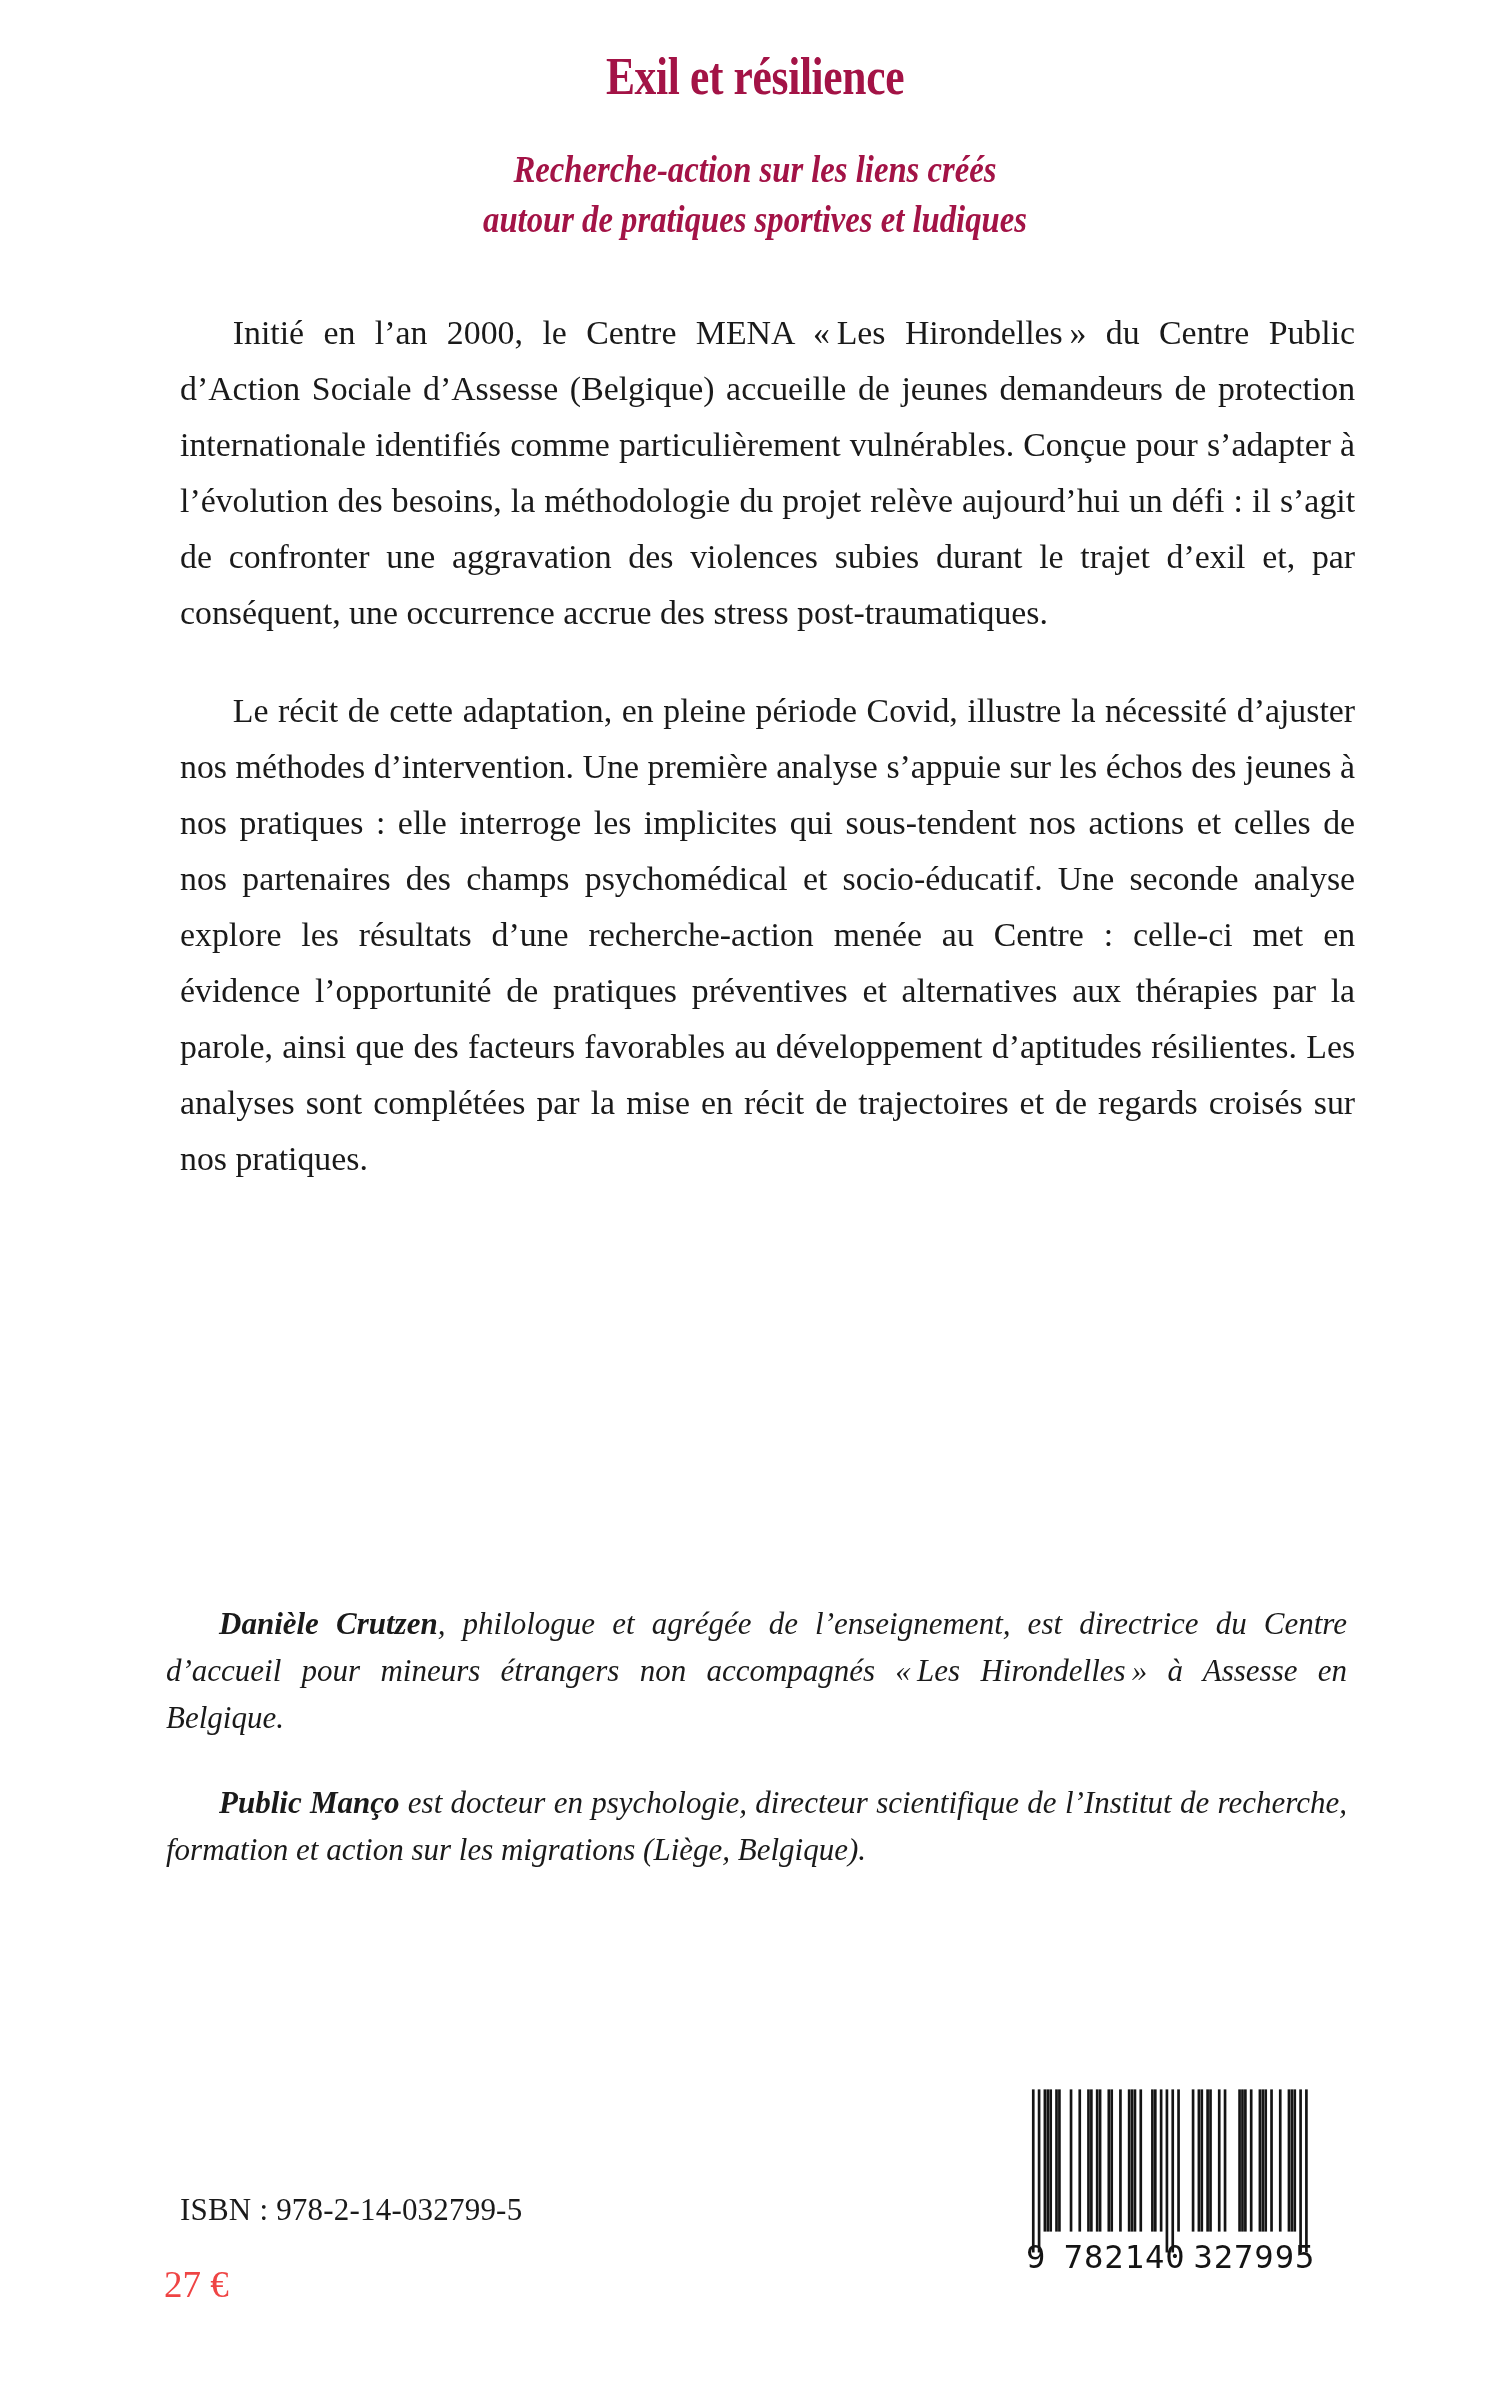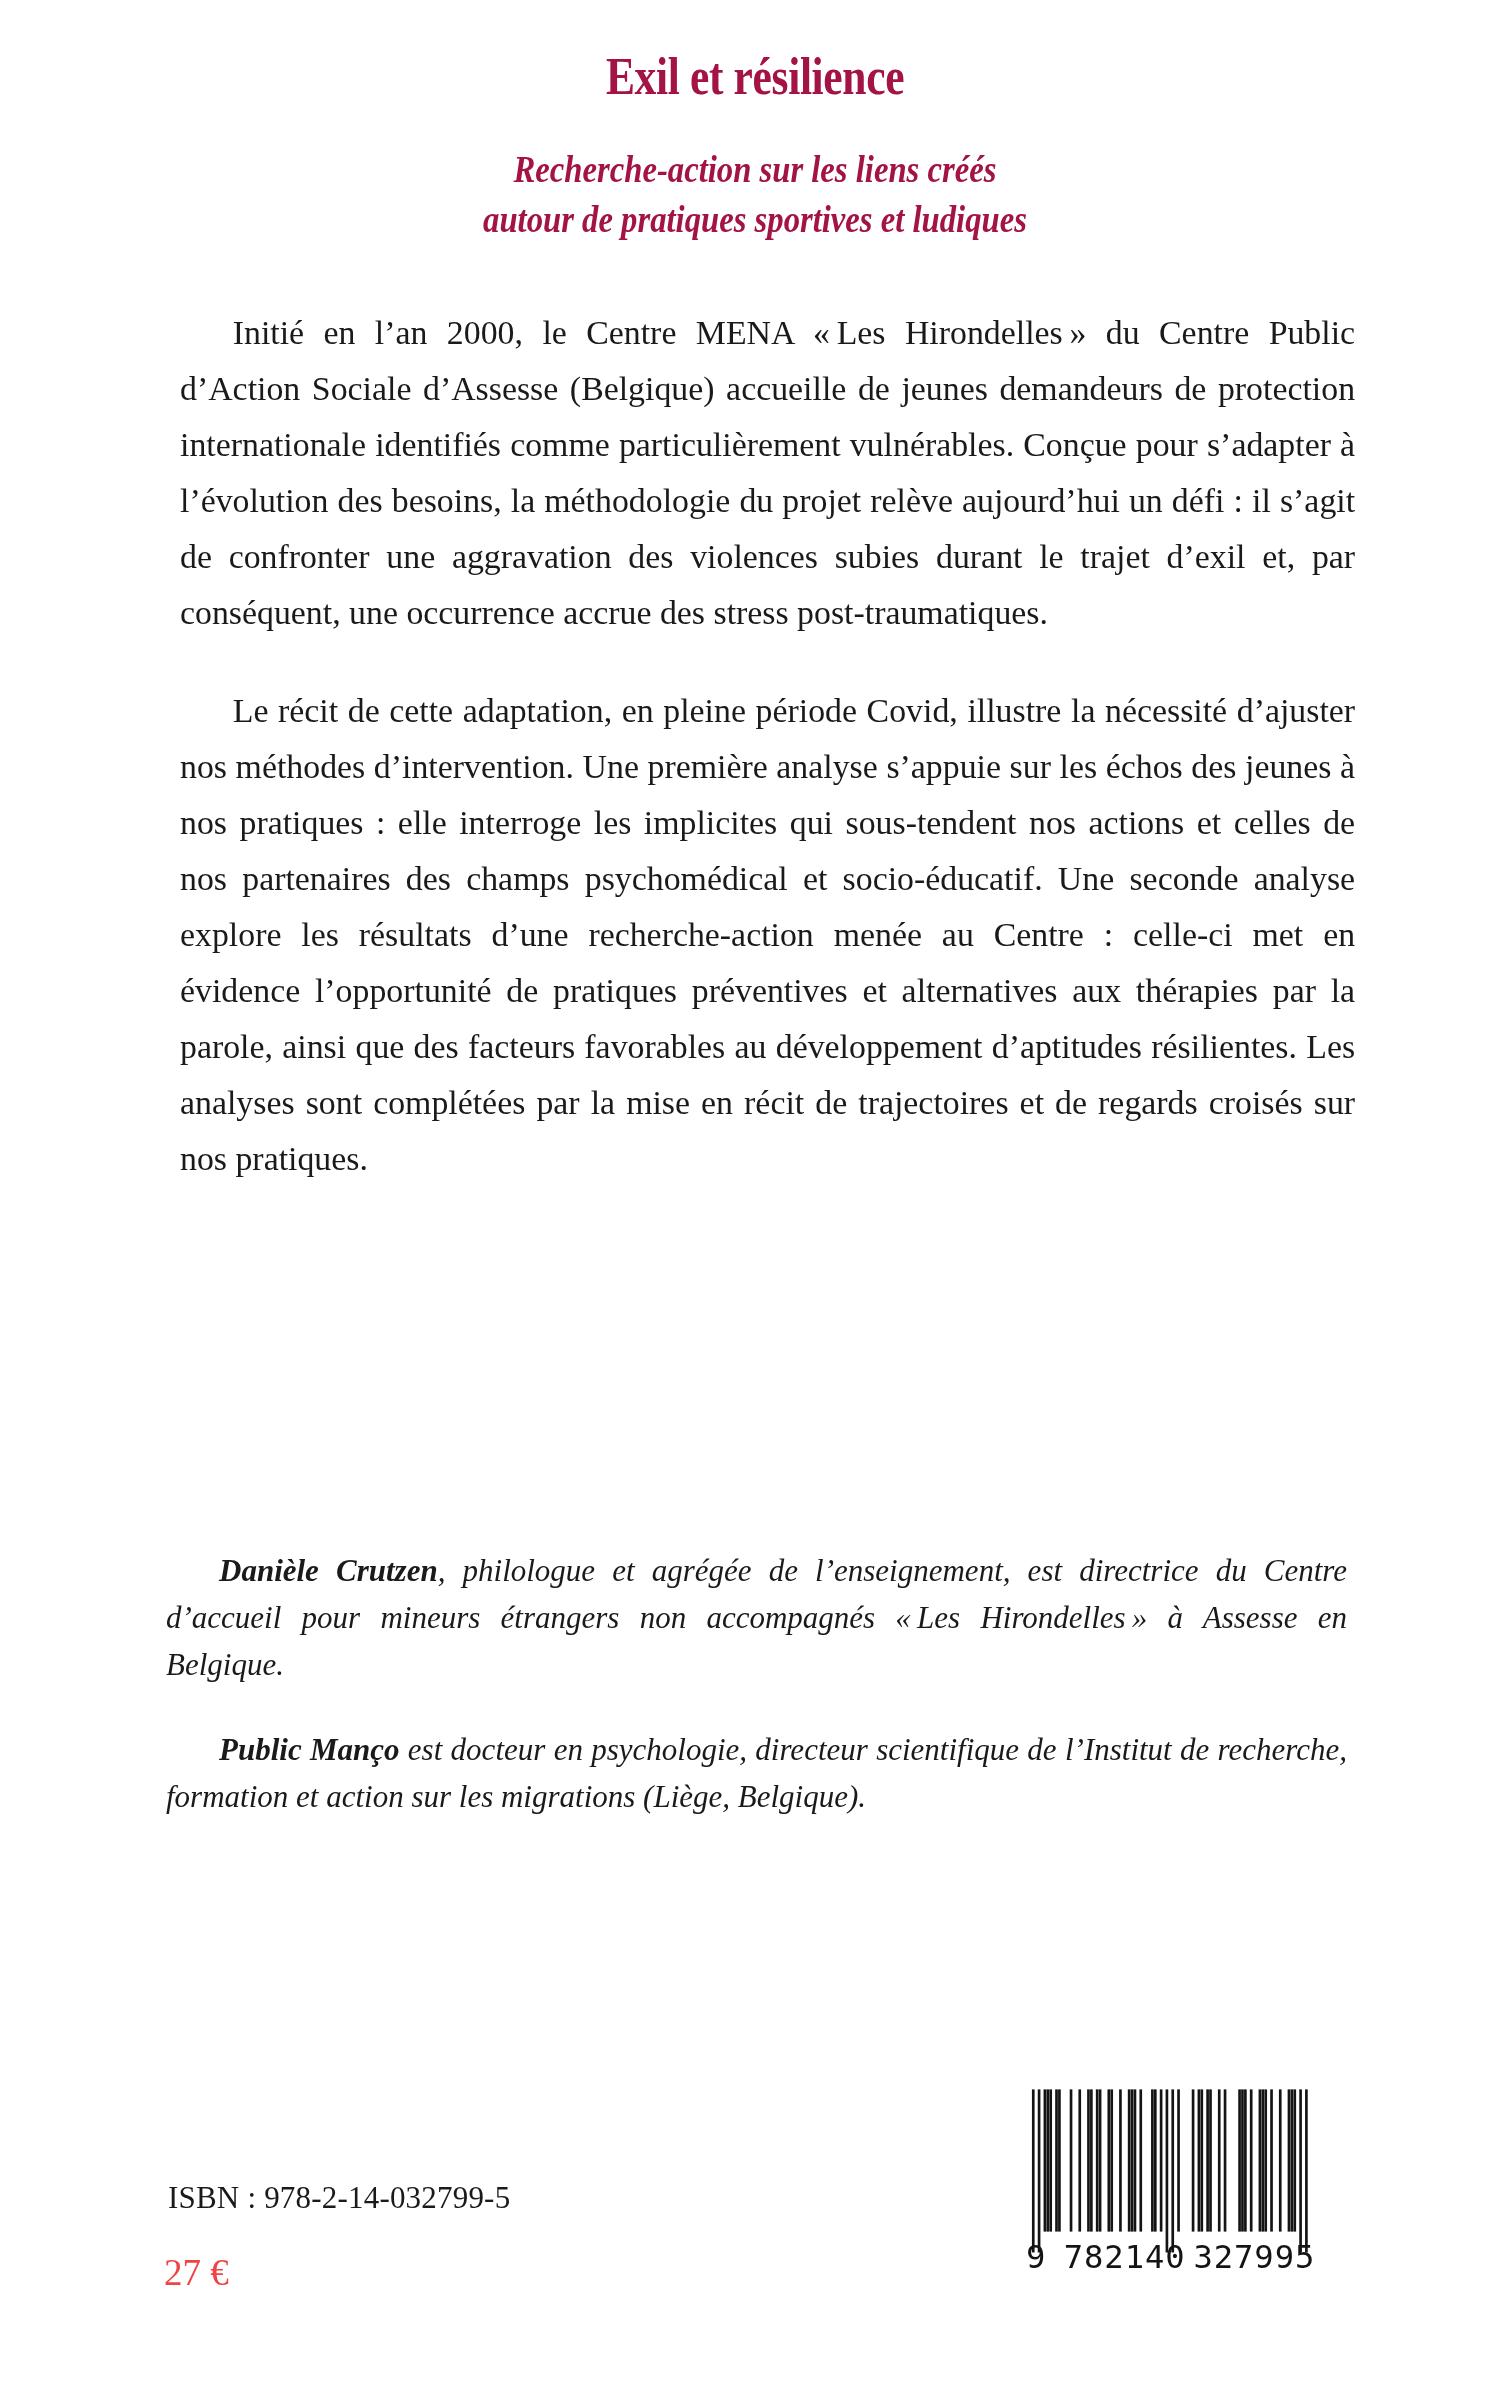--- a/index.html
+++ b/index.html
@@ -69,21 +69,21 @@
     text-indent: 53px;
     hyphens: none;
     transform: scaleX(0.995);
     transform-origin: left top;
   }
 
   
   .bios-block {
     position: absolute;
     left: 166px;
-    top: 1547px;
+    top: 1600px;
     width: 1181px;
   }
   p.bio-para {
     font-family: "Liberation Serif", "DejaVu Serif", serif;
     font-style: italic;
     font-size: 31px;
     line-height: 47px;
     color: #1a1a1a;
     text-align: justify;
     text-justify: inter-word;
@@ -100,21 +100,21 @@
     position: absolute;
     left: 164px;
     top: 2177px;
     width: 662px;
   }
   .isbn-line {
     font-family: "Liberation Serif", "DejaVu Serif", serif;
     font-size: 31px;
     line-height: 1.1;
     color: #1a1a1a;
-    margin: 4px;
+    margin: 16px;
     letter-spacing: 0.2px;
   }
   .price-line {
     font-family: "Liberation Serif", "DejaVu Serif", serif;
     font-size: 37px;
     line-height: 1.1;
     color: #ef4444;
     margin: 38px 0 0 0;
   }
 

